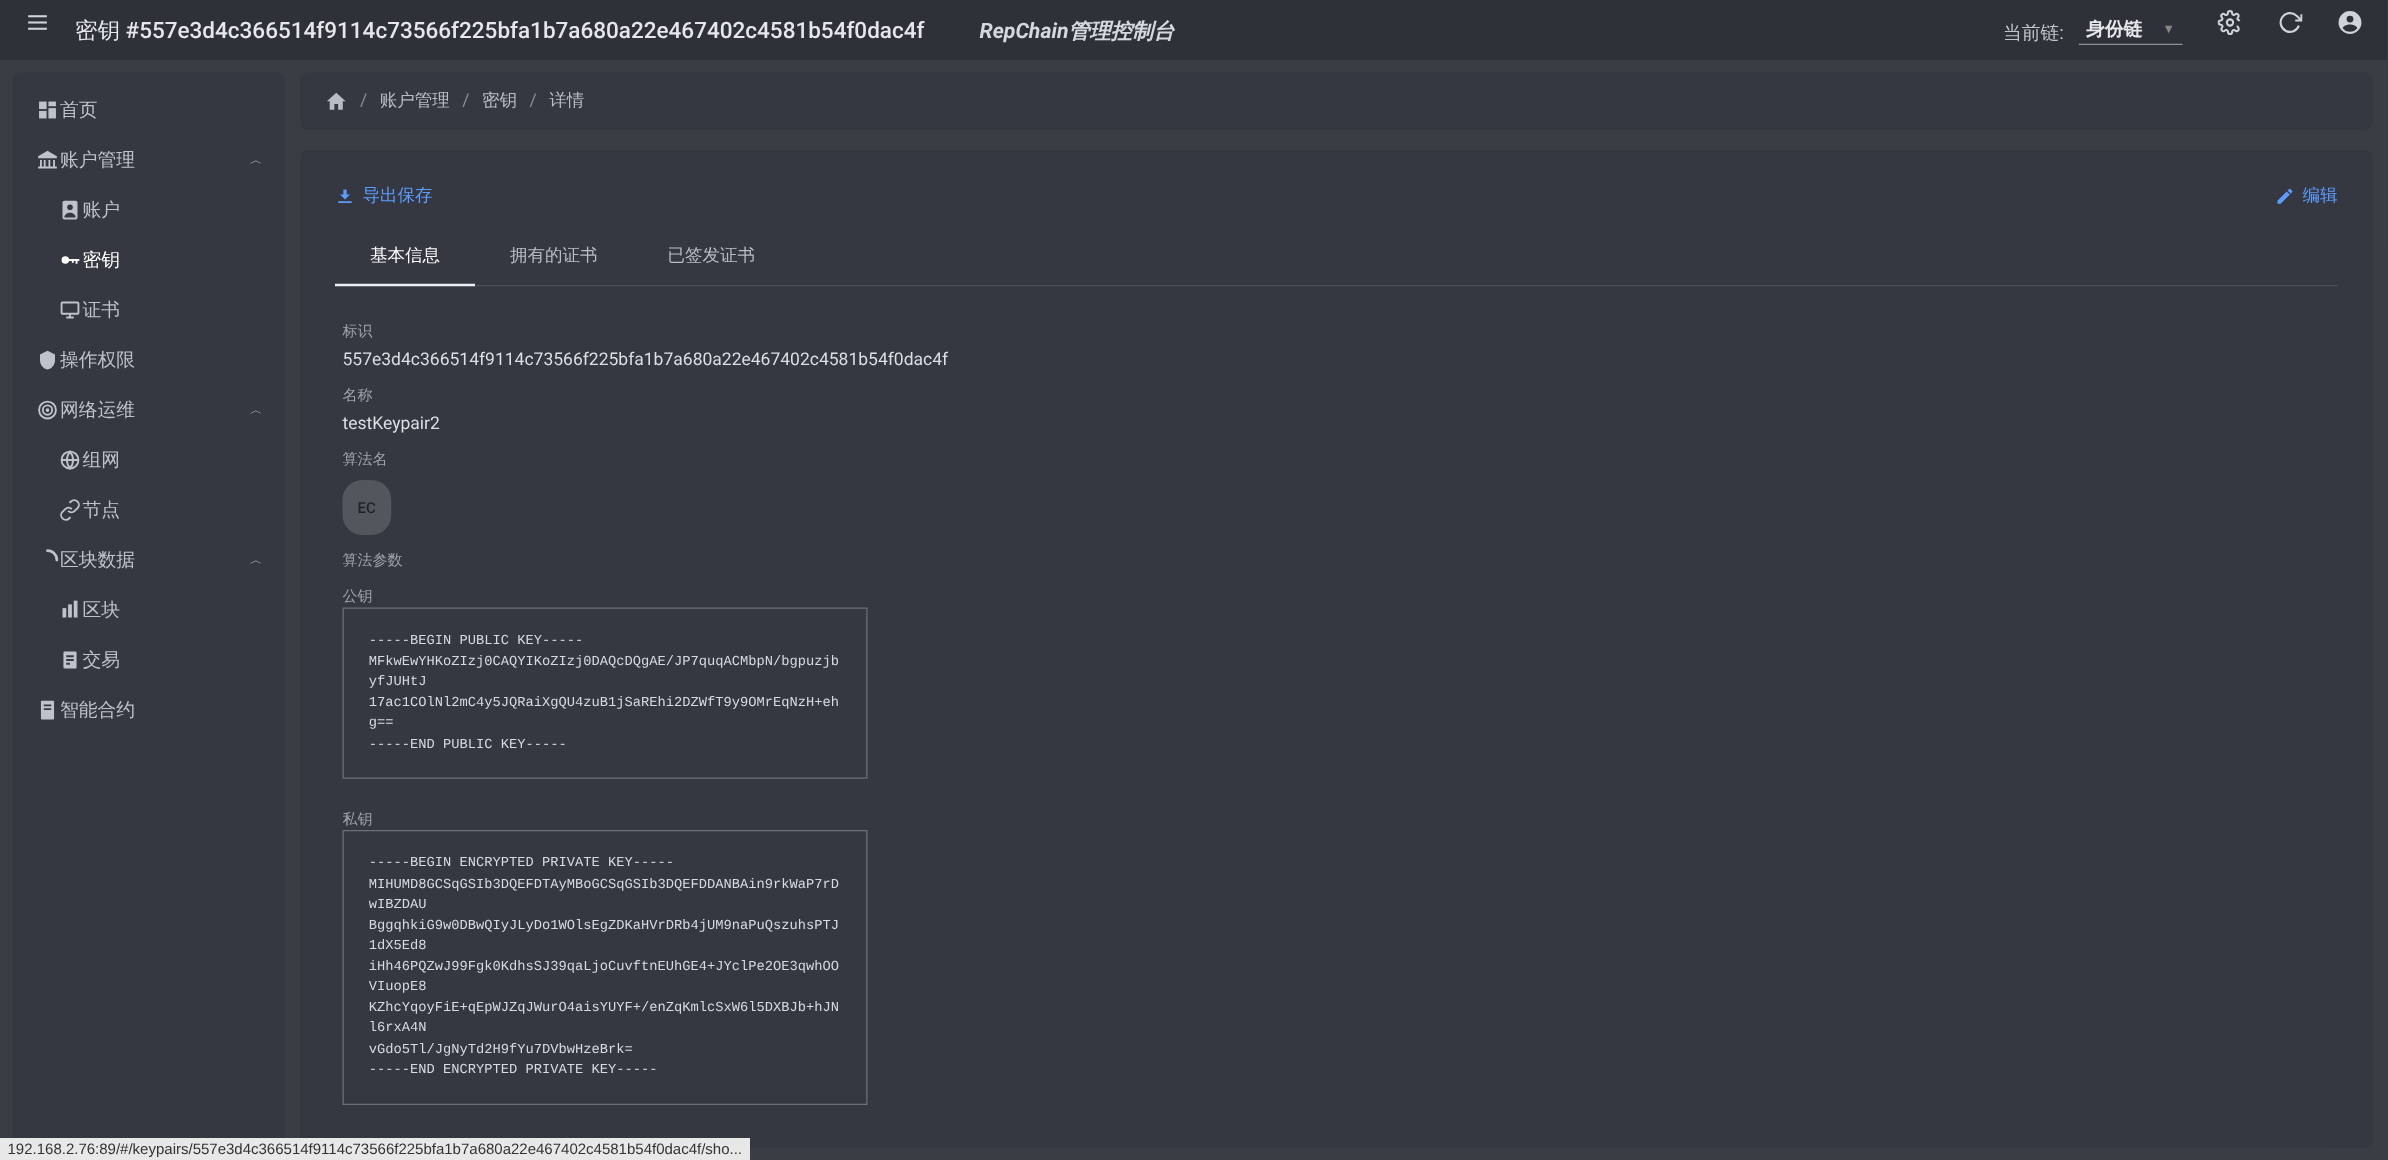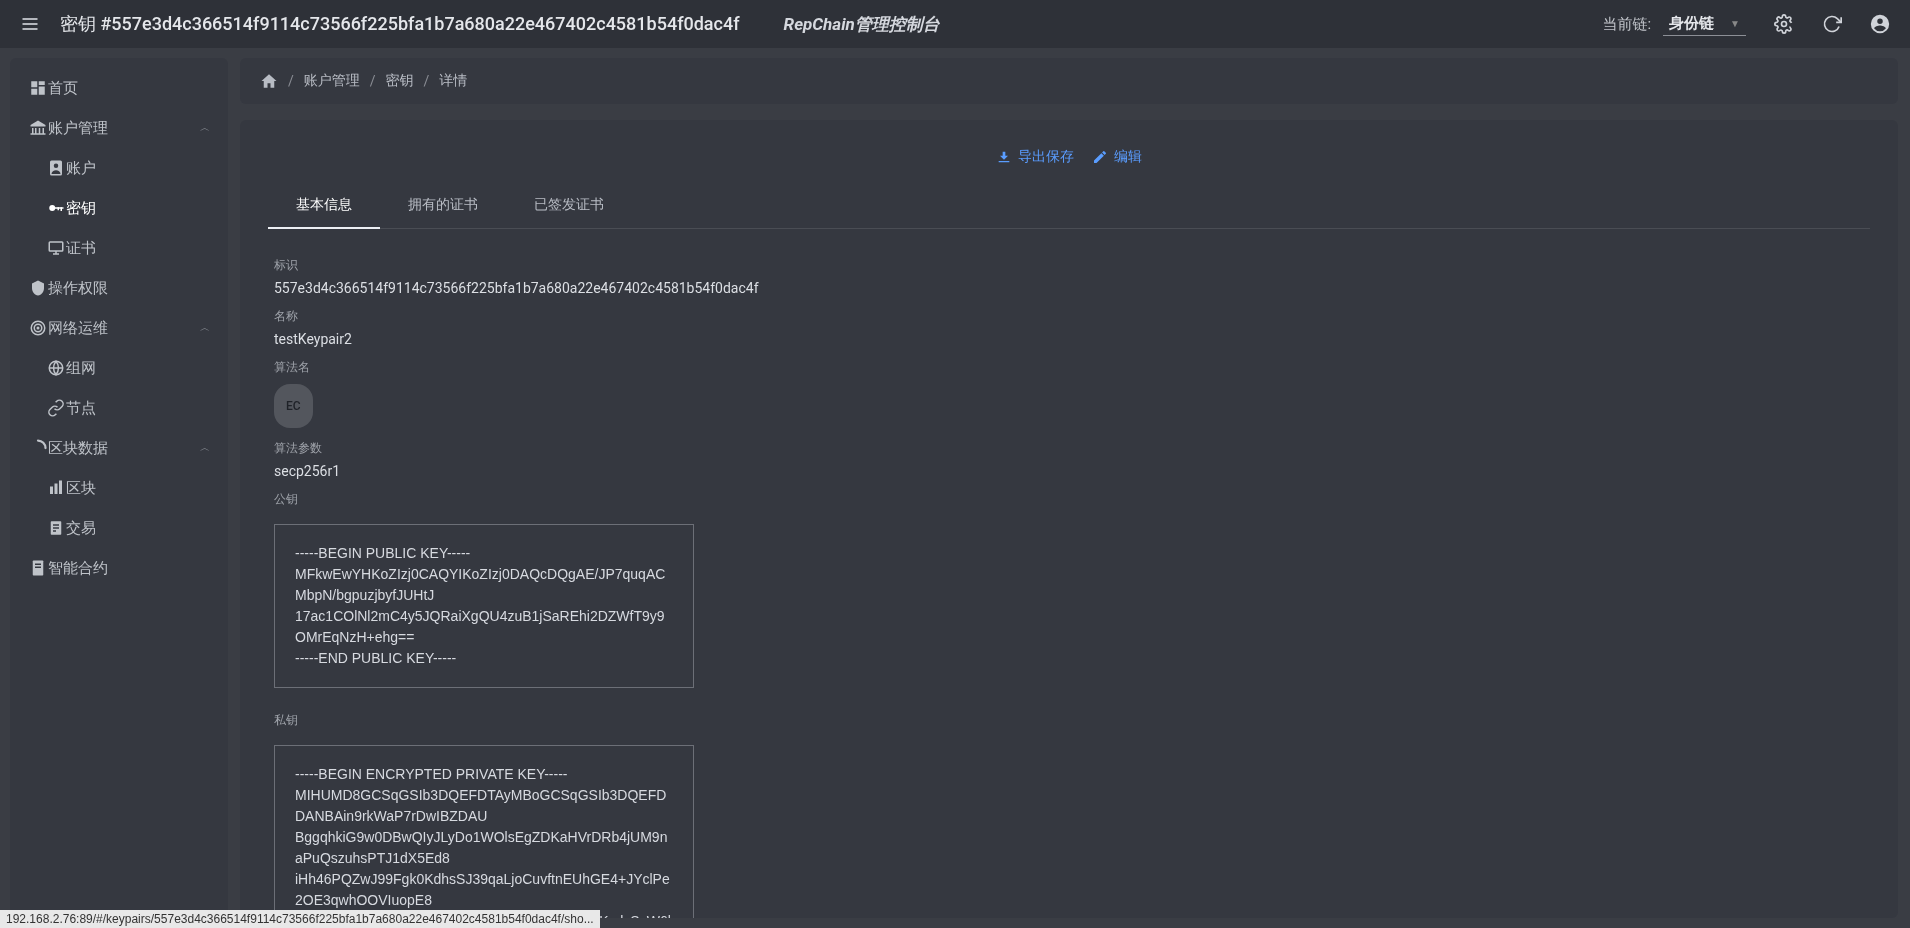--- a/index.html
+++ b/index.html
@@ -17,22 +17,22 @@
     .app {
       display: flex;
       flex-direction: column;
       height: 100vh;
       width: 100vw;
     }
     .topbar {
       height: 48px;
       background: #2e3138;
       display: flex;
-      align-items: center;
-      padding: 0 12px;
+      align-items: flex-end;
+      padding: 12px 12px;
       gap: 12px;
     }
     .menu-icon, .header-icon-btn {
       width: 36px;
       height: 36px;
       display: flex;
       align-items: center;
       justify-content: center;
       border-radius: 50%;
       cursor: pointer;
@@ -143,21 +143,21 @@
     .content-card {
       background: #353840;
       margin: 16px 6px 10px 6px;
       border-radius: 6px;
       padding: 28px 28px;
       flex: 1;
       overflow-y: auto;
     }
     .actions {
       display: flex;
-      justify-content: center;
+      justify-content: space-between;
       gap: 18px;
       margin-bottom: 16px;
     }
     .action-btn {
       display: inline-flex;
       align-items: center;
       gap: 6px;
       color: #5a9dff;
       font-size: 14px;
       font-weight: 500;
@@ -208,23 +208,22 @@
       color: #1f2228;
       border-radius: 16px;
       padding: 15px 12px;
       font-size: 12px;
       margin-top: 8px;
       font-weight: 500;
     }
     .codebox {
       border: 1px solid #6c6f77;
       padding: 18px 20px;
-      margin-top: 16px;
-      font-family: Liberation Sans, sans-serif;
-      font-size: 14px;
+      font-family: Liberation Mono, monospace;
+      font-size: 11px;
       line-height: 1.5;
       white-space: pre-wrap;
       word-break: break-all;
       color: #d7dae0;
       max-width: 420px;
     }
     .statusbar {
       position: fixed;
       bottom: 0;
       left: 0;
@@ -455,21 +454,20 @@
           <div class="field-label">标识</div>
           <div class="field-value">557e3d4c366514f9114c73566f225bfa1b7a680a22e467402c4581b54f0dac4f</div>
 
           <div class="field-label">名称</div>
           <div class="field-value">testKeypair2</div>
 
           <div class="field-label">算法名</div>
           <div><span class="chip">EC</span></div>
 
           <div class="field-label">算法参数</div>
-          <div class="field-value">secp256r1</div>
 
           <div class="field-label">公钥</div>
           <div class="codebox">-----BEGIN PUBLIC KEY-----
 MFkwEwYHKoZIzj0CAQYIKoZIzj0DAQcDQgAE/JP7quqACMbpN/bgpuzjbyfJUHtJ
 17ac1COlNl2mC4y5JQRaiXgQU4zuB1jSaREhi2DZWfT9y9OMrEqNzH+ehg==
 -----END PUBLIC KEY-----</div>
 
           <div class="field-label" style="margin-top:24px">私钥</div>
           <div class="codebox">-----BEGIN ENCRYPTED PRIVATE KEY-----
 MIHUMD8GCSqGSIb3DQEFDTAyMBoGCSqGSIb3DQEFDDANBAin9rkWaP7rDwIBZDAU

